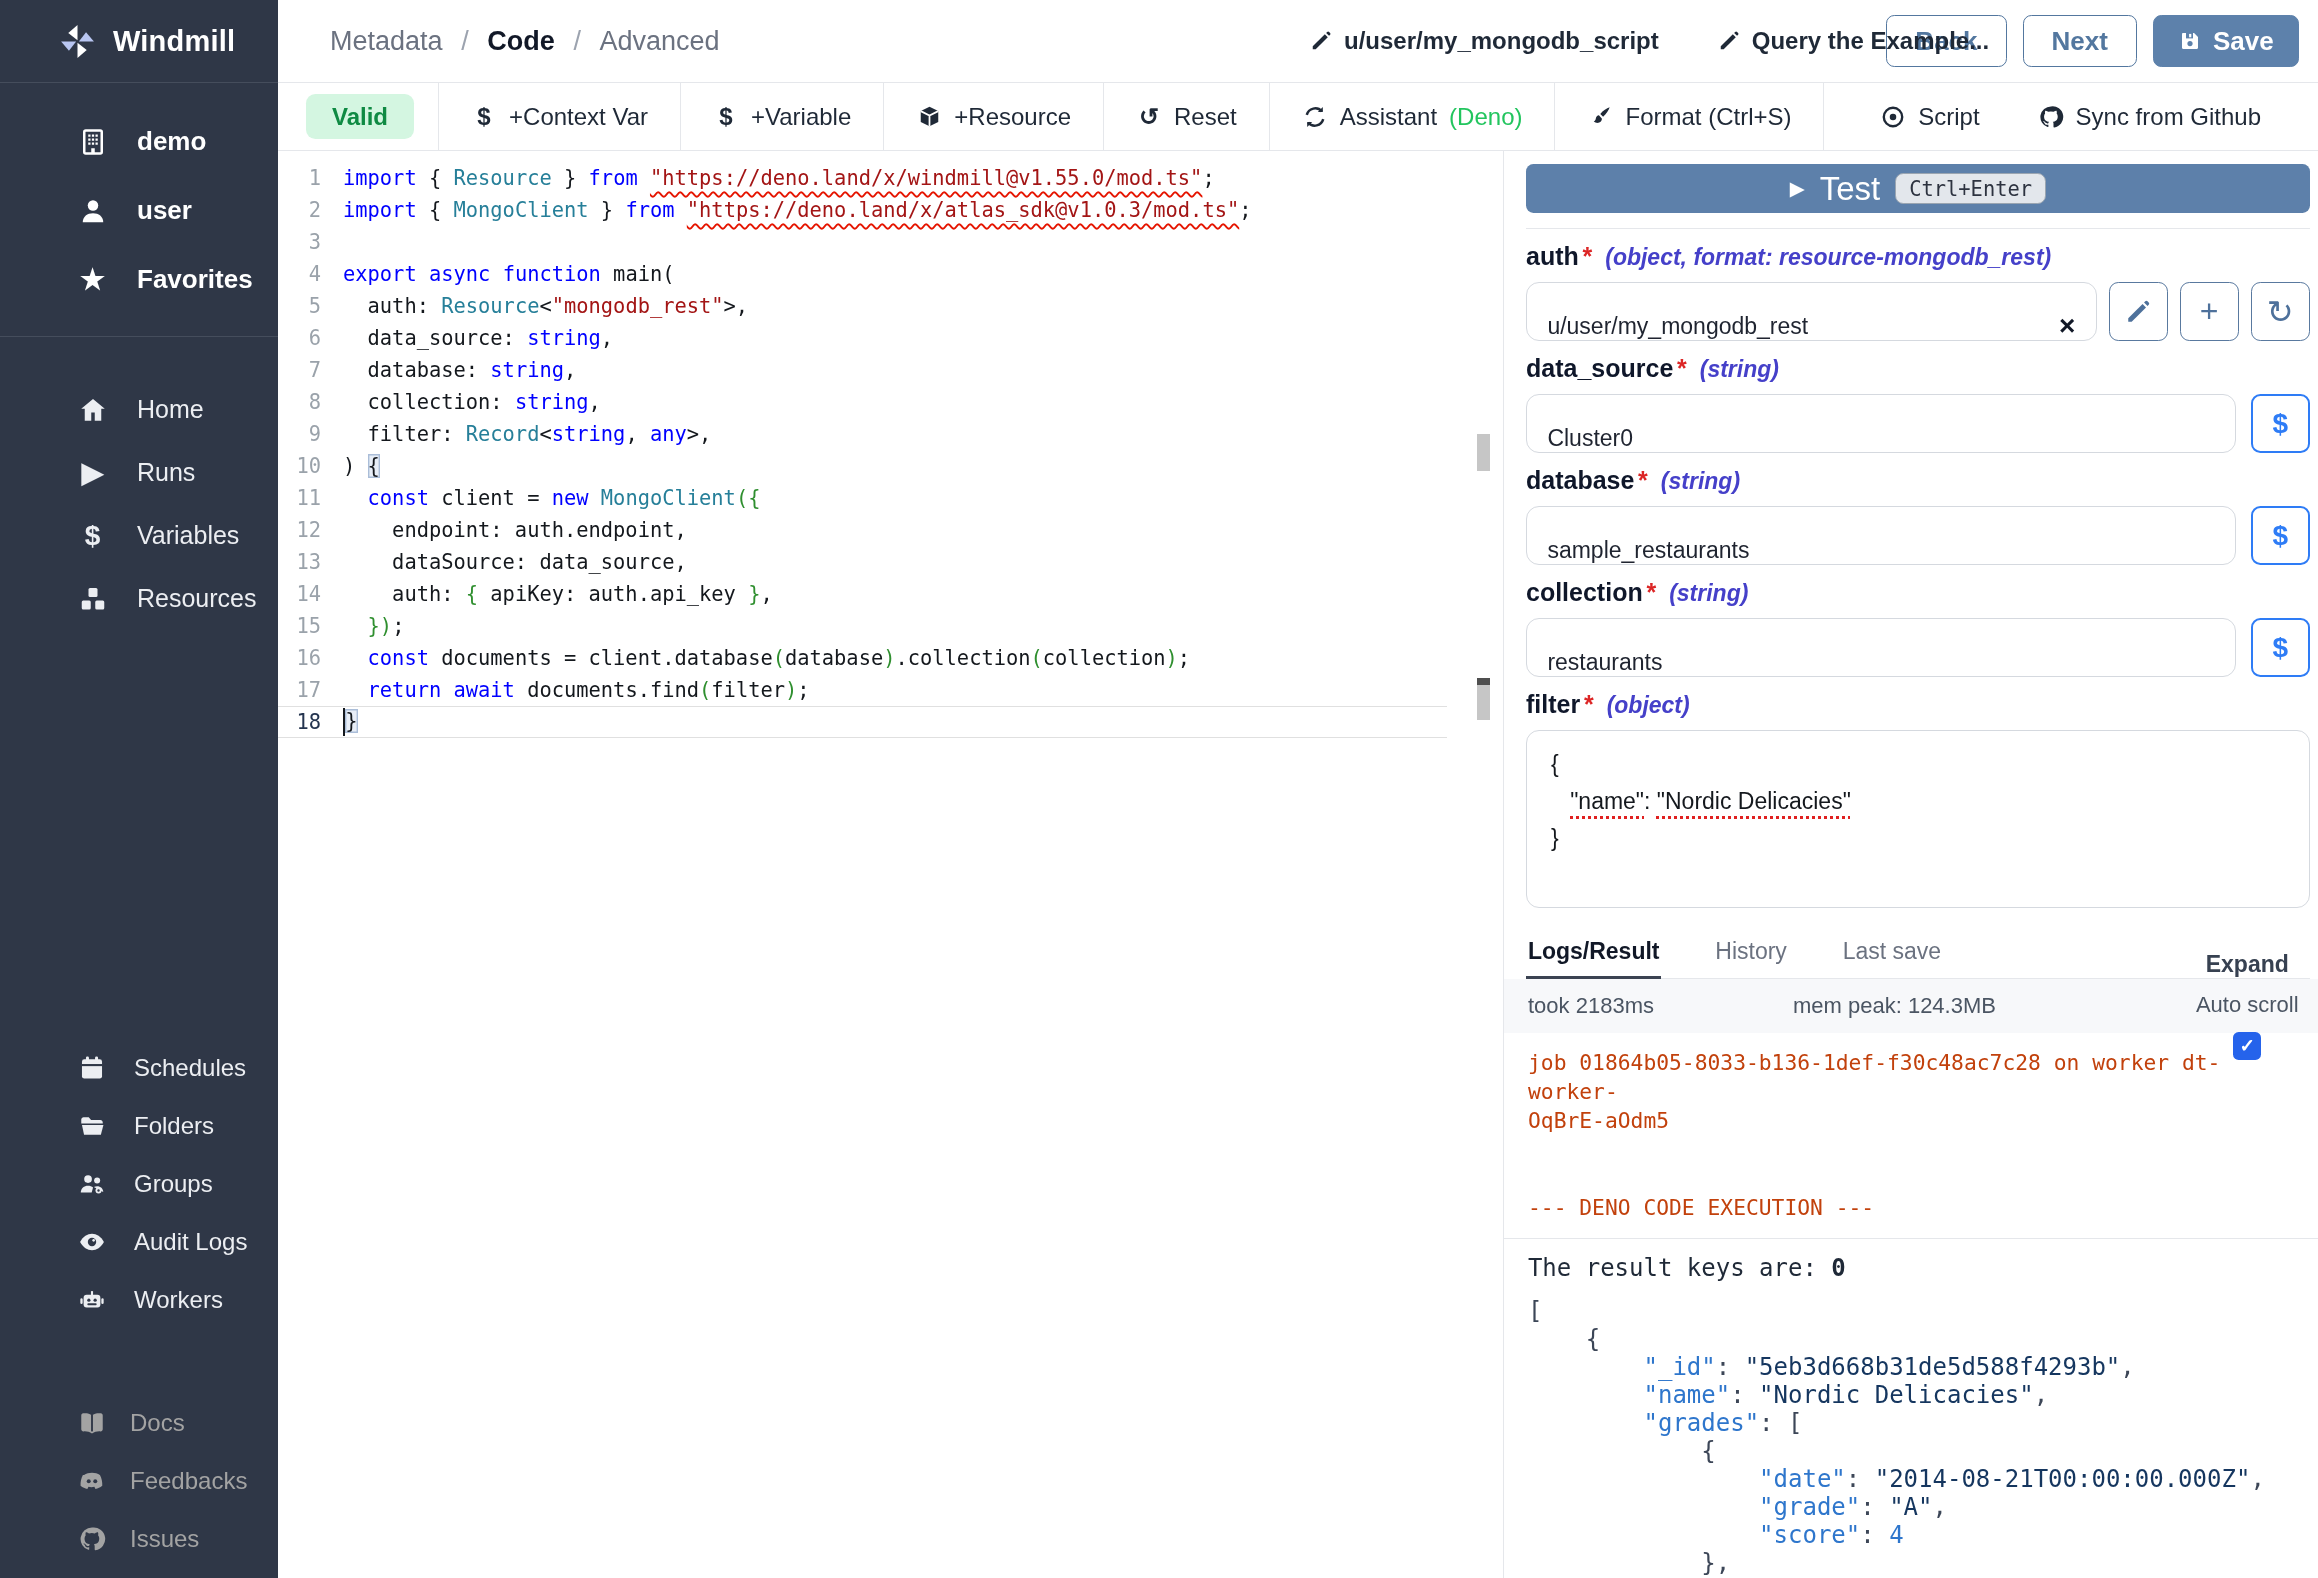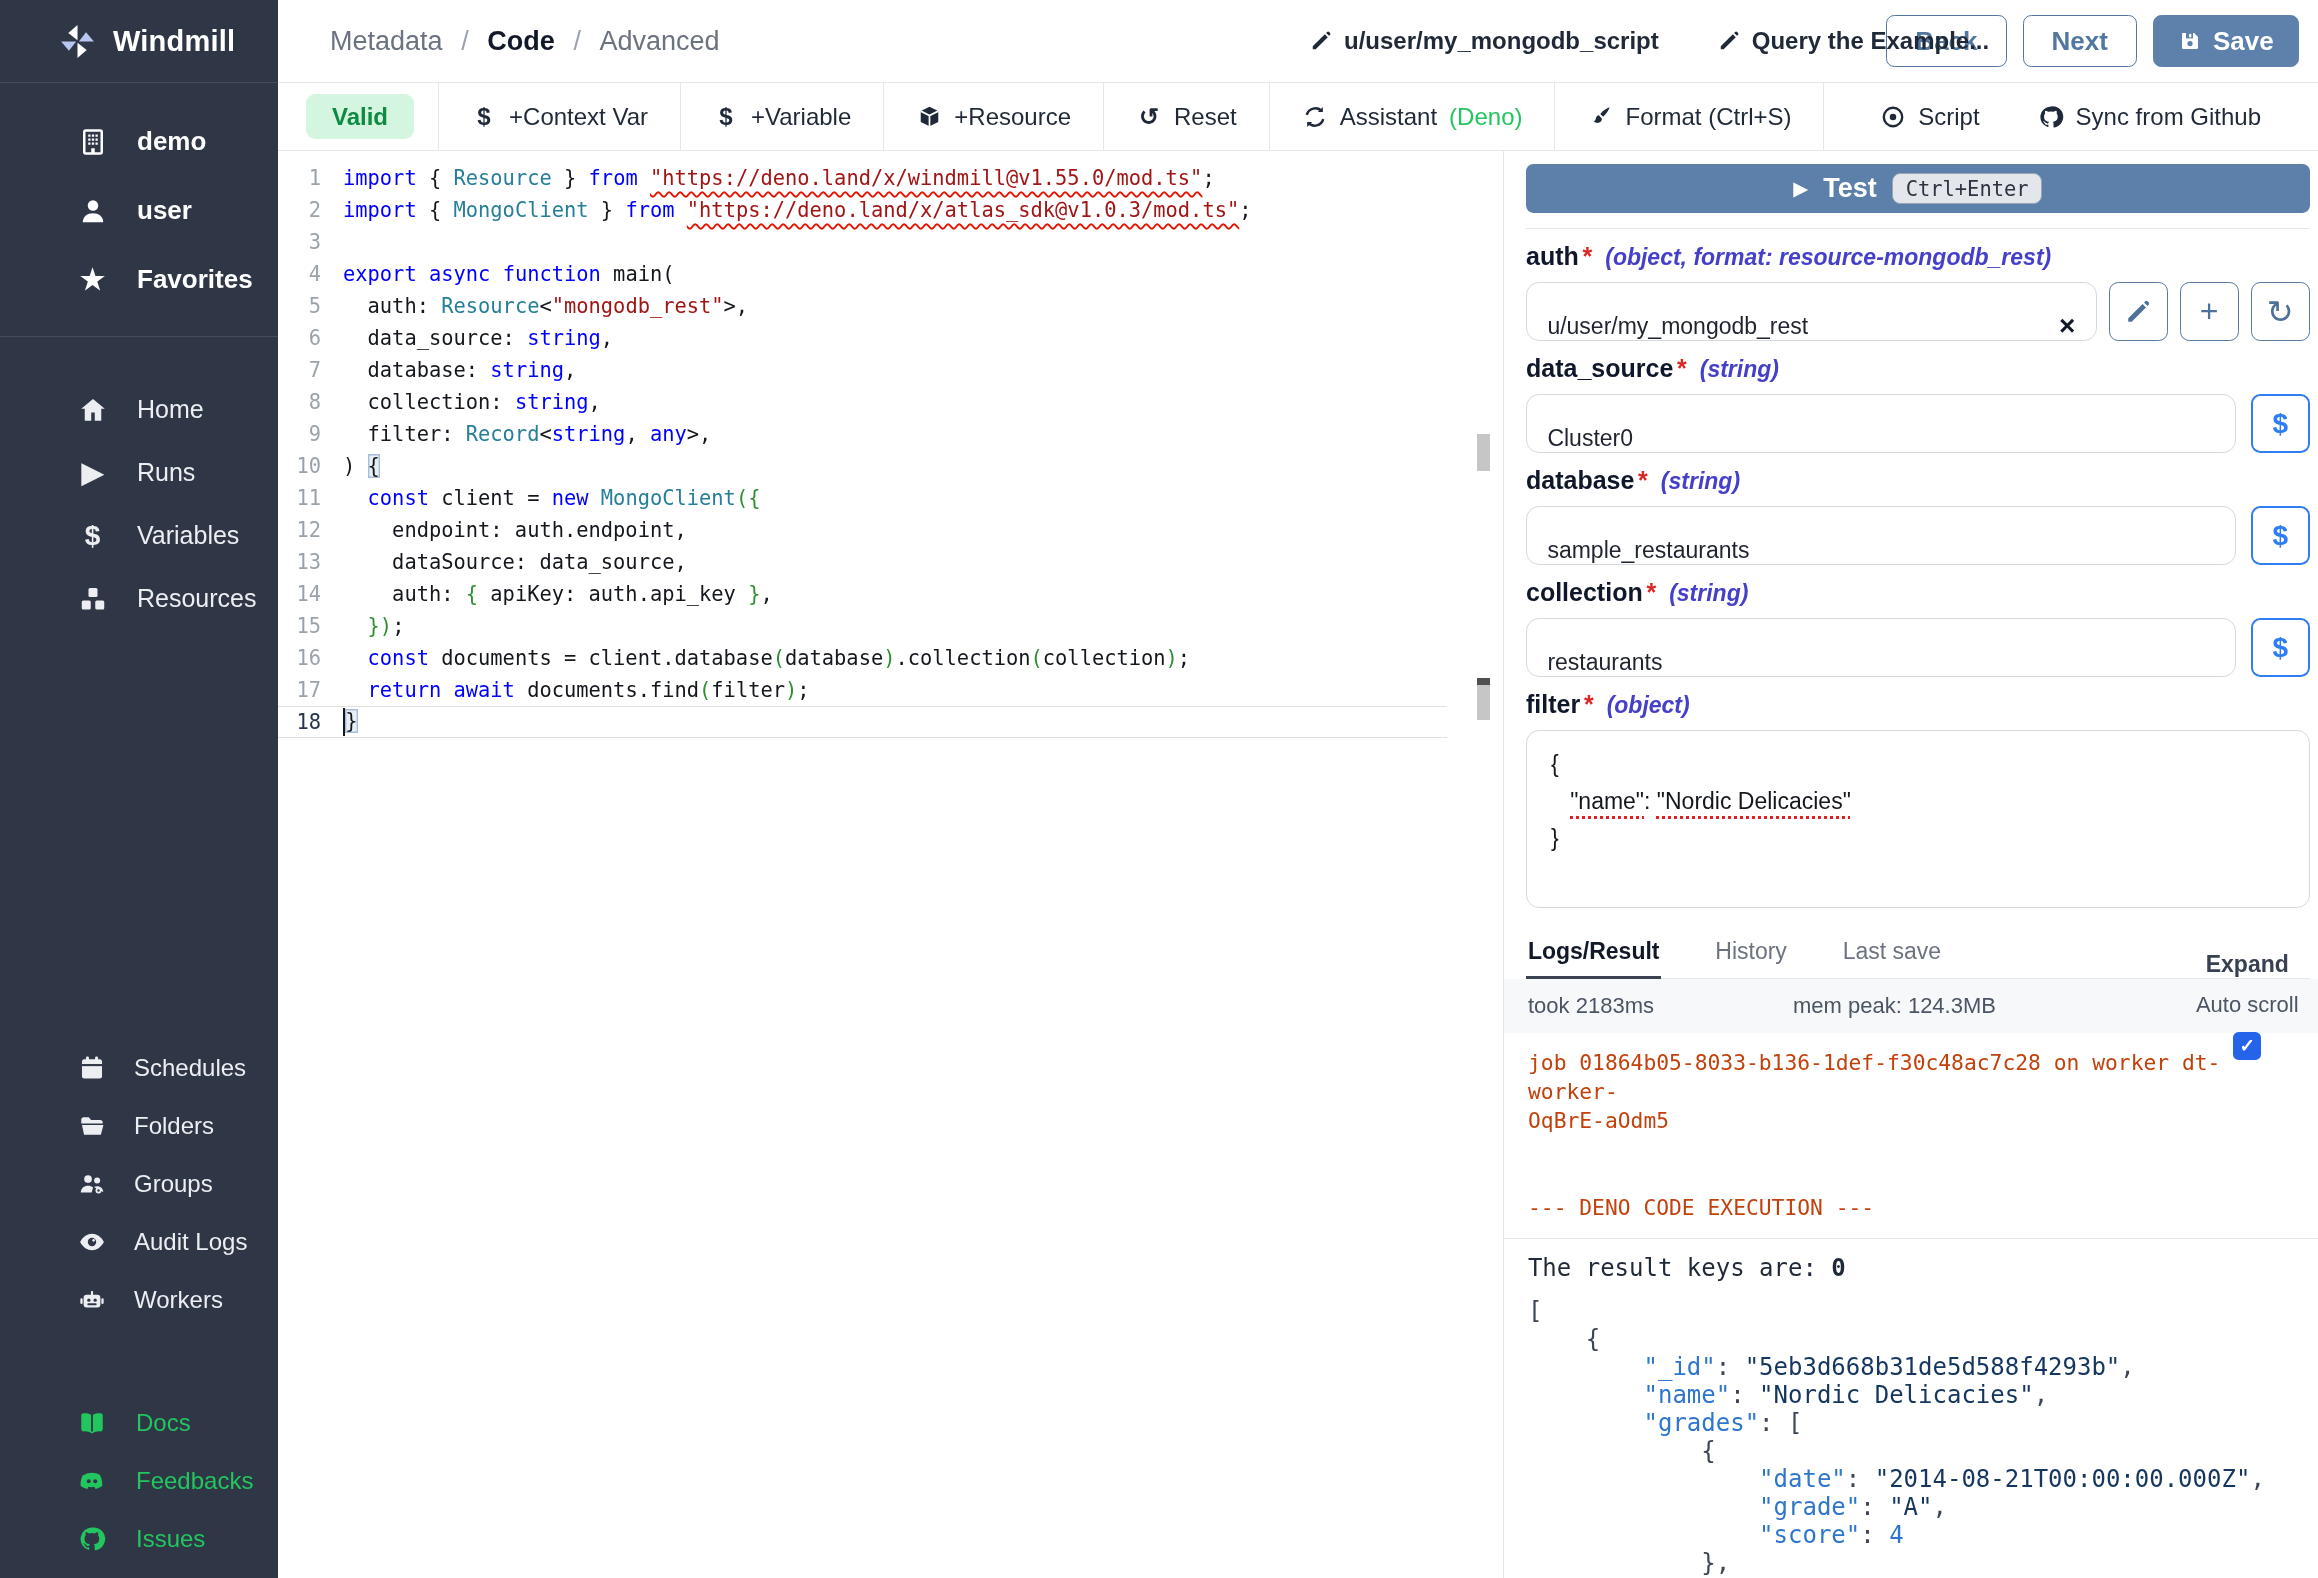--- a/index.html
+++ b/index.html
@@ -17,21 +17,21 @@
   .ws-group { padding:24px 0 22px; }
   .side-row { display:flex; align-items:center; height:69px; padding-left:76px; gap:28px; cursor:pointer; }
   .ws-group .side-row { font-size:26px; font-weight:700; color:#fff; }
   .ws-group .icon, .side-nav .icon { width:33px; height:33px; font-size:28px; }
   .side-div { border-top:0.9px solid #454d5c; }
   .nav-group { padding-top:41px; }
   .nav-group .side-row { height:63px; font-size:25px; font-weight:400; color:#eceef2; }
   .side-spacer { flex:1; }
   .admin-group .side-row { height:58px; font-size:24px; font-weight:400; color:#eceef2; gap:26px;}
   .bottom-group { margin-top:65px; padding-bottom:11px; }
-  .bottom-group .side-row { height:58px; font-size:24px; font-weight:400; color:#22c55e; gap:28px;}
+  .bottom-group .side-row { height:58px; font-size:24px; font-weight:400; color:#a3a3a3; gap:22px;}
   .admin-group .icon, .bottom-group .icon { width:32px; height:32px; font-size:26px; }
 
   
   .main { flex:1; display:flex; flex-direction:column; min-width:0; }
   .topbar { height:83px; border-bottom:0.9px solid #e5e7eb; display:flex; align-items:center; padding:0 20.4px 0 52px; position:relative; background:#fff; flex-shrink:0;}
   .crumbs { display:flex; align-items:center; gap:18.6px; font-size:27px; }
   .crumb { color:#6b7280; font-weight:500; cursor:pointer; }
   .crumb.active { color:#111827; font-weight:700; }
   .crumb-sep { color:#9ca3af; font-weight:400; }
   .path-group { position:absolute; left:1031px; top:0; height:100%; display:flex; align-items:center; gap:58px; }
@@ -76,21 +76,21 @@
   .ed-scroll { position:absolute; top:0; right:-43px; width:13px; height:100%; }
   .ed-thumb1 { position:absolute; top:283px; right:0; width:13px; height:37px; background:#c6c6c6; }
   .ed-mark  { position:absolute; top:527px; right:0; width:13px; height:7.4px; background:#4f4f4f; }
   .ed-thumb2 { position:absolute; top:534px; right:0; width:13px; height:35px; background:#c6c6c6; }
 
   
   .panel { width:816px; flex-shrink:0; border-left:0.9px solid #e5e7eb; padding:13px 9.3px 0 22px; overflow:hidden; background:#fff;}
   .test-btn { width:100%; height:49px; background:#5d80aa; border:none; border-radius:7.4px; display:flex;
      align-items:center; justify-content:center; gap:15px; color:#fff; cursor:pointer; font-family:inherit;}
   .test-btn .tri { font-size:19.5px; color:#fff; }
-  .test-btn .lbl { font-size:27px; font-weight:700; }
+  .test-btn .lbl { font-size:33px; font-weight:400; }
   .kbd { background:#e3e7ec; border:1.9px solid #9aa5b1; color:#2d3340; border-radius:8.3px;
      font-family:"DejaVu Sans Mono", monospace; font-size:20.4px; padding:2.8px 13px; font-weight:400;}
   .panel-div { border-top:0.9px solid #e5e7eb; margin-top:15px; }
   .field { margin-top:13px; }
   .f-label { display:flex; align-items:baseline; gap:13px; }
   .f-name { font-size:25px; font-weight:700; color:#0f172a; }
   .f-star { color:#dc2626; font-weight:700; font-size:25px; margin-left:-9.3px; }
   .f-type { font-size:23px; font-style:italic; color:#4540c9;font-weight:bold; }
   .f-row { display:flex; align-items:center; margin-top:11px; }
   .input { flex:1; height:59px; border:0.9px solid #d5d9df; border-radius:13px; background:#fff;

